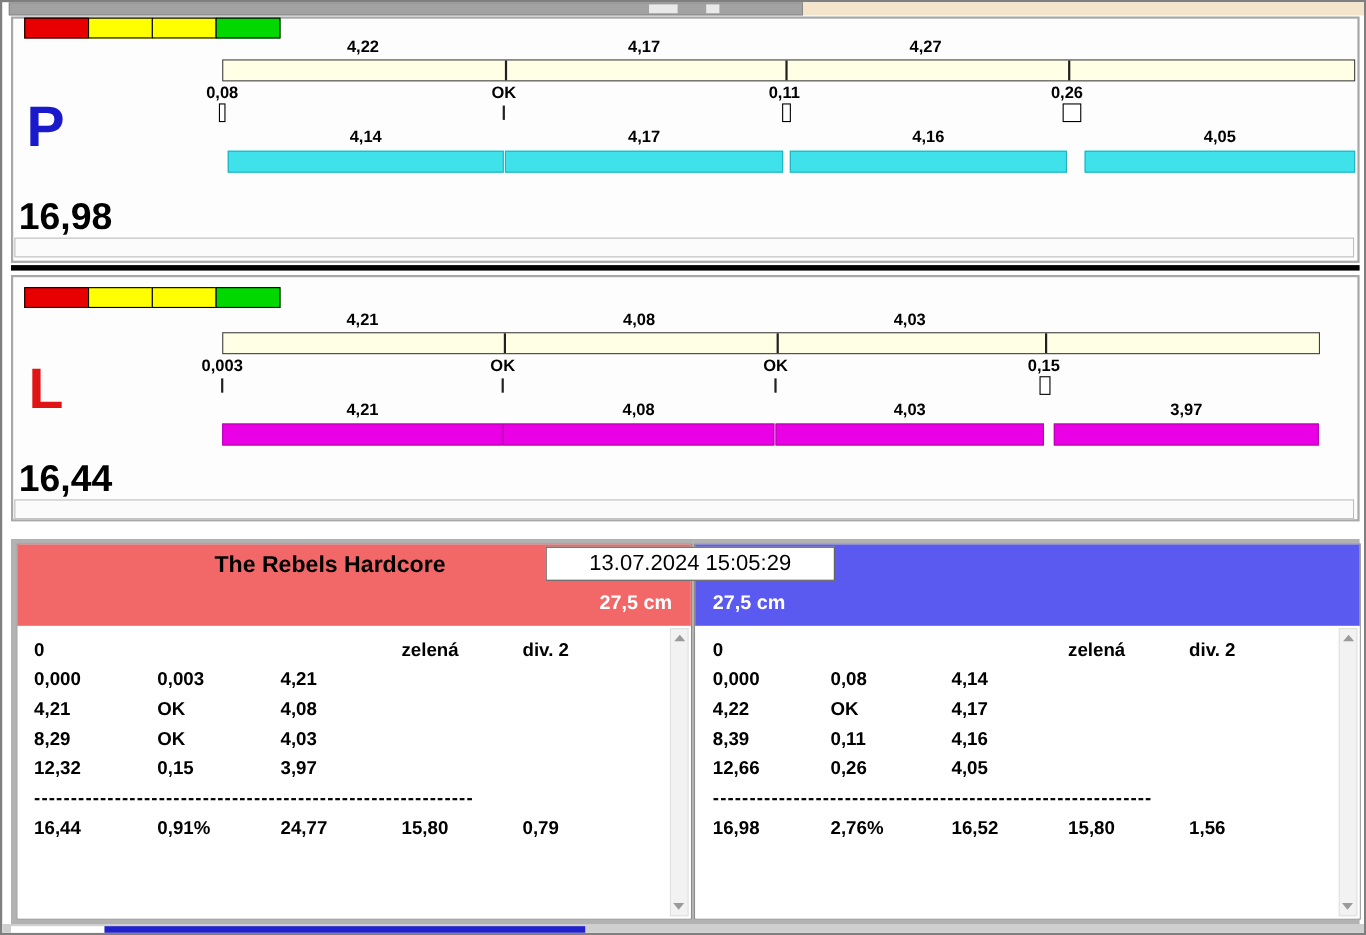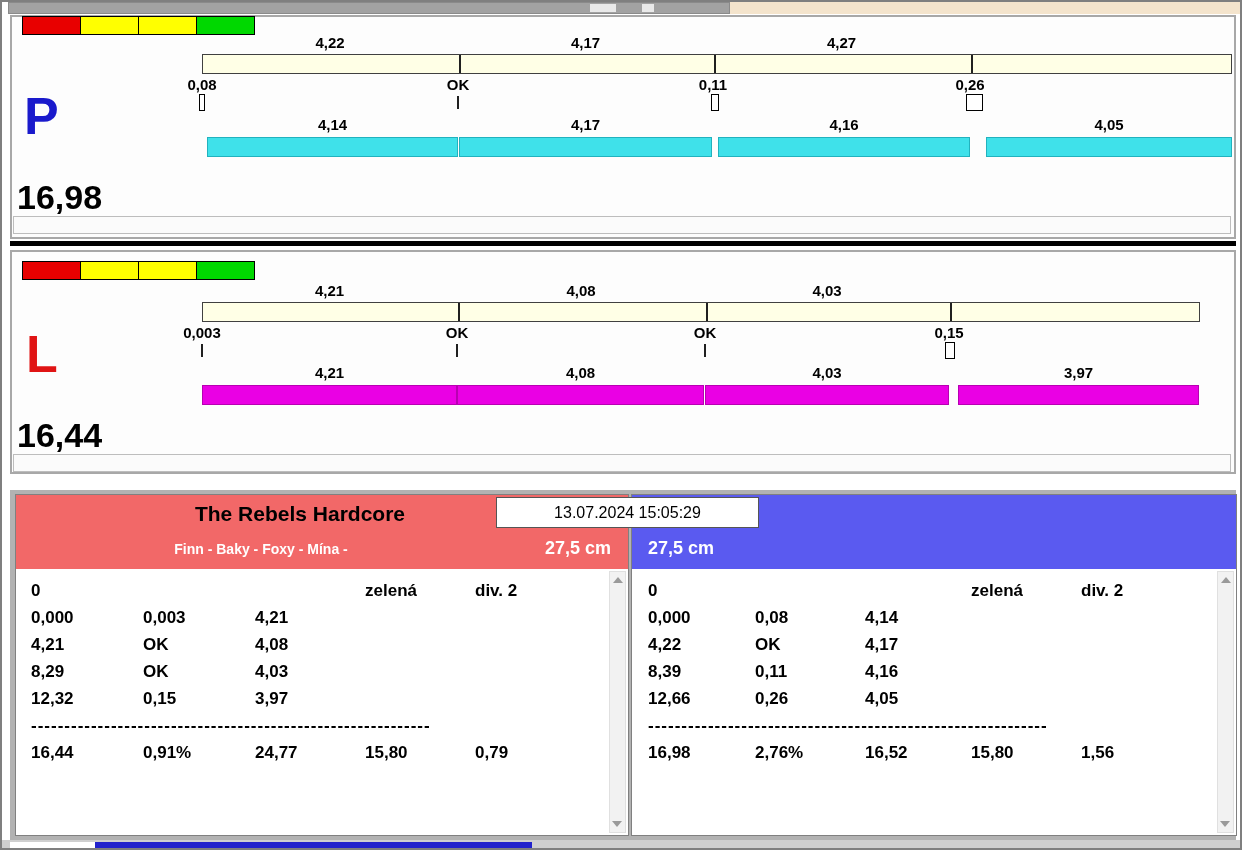--- a/index.html
+++ b/index.html
@@ -36,21 +36,21 @@
   .team-name{position:absolute;top:7px;font-weight:bold;font-size:21px;color:#000;text-align:center;white-space:nowrap;}
   .team-dogs{position:absolute;top:46px;font-weight:bold;font-size:14px;color:#fff;text-align:center;white-space:nowrap;}
   .jump-height{position:absolute;font-weight:bold;font-size:18px;color:#fff;white-space:nowrap;}
   .p-body{position:absolute;top:74px;left:0;right:0;bottom:0;background:#fff;}
   .t-grid{position:absolute;display:grid;grid-auto-rows:27px;font-weight:bold;font-size:17px;color:#000;}
   .t-grid > div{white-space:nowrap;overflow:visible;}
   .sep{grid-column:1/-1;overflow:hidden;width:422px;letter-spacing:1px;}
   .scroll{position:absolute;top:2px;bottom:2px;right:2px;width:17px;background:#f2f2f2;border:1px solid #e0e0e0;box-sizing:border-box;}
   .tri-up{width:0;height:0;border-left:5px solid transparent;border-right:5px solid transparent;border-bottom:6px solid #9a9a9a;margin:5px auto 0;}
   .tri-down{position:absolute;bottom:5px;left:2px;width:0;height:0;border-left:5px solid transparent;border-right:5px solid transparent;border-top:6px solid #9a9a9a;}
-  .datetime{position:absolute;left:494px;top:495px;width:263px;height:31px;background:#fff;border:1px solid #555;box-sizing:border-box;text-align:center;font-size:16px;line-height:29px;color:#000;z-index:5;white-space:nowrap;}
+  .datetime{position:absolute;left:494px;top:495px;width:263px;height:31px;background:#fff;border:1px solid #555;box-sizing:border-box;text-align:center;font-size:20px;line-height:29px;color:#000;z-index:5;white-space:nowrap;}
 </style>
 </head>
 <body>
 
 <div id="screen">
 
   <div class="abs" style="left:6px;top:0;width:722px;height:12px;background:#a2a2a2;border:1px solid #8a8a8a;box-sizing:border-box;"></div>
   <div class="abs" style="left:588px;top:2px;width:26px;height:8px;background:#e9e9e9;"></div>
   <div class="abs" style="left:640px;top:2px;width:12px;height:8px;background:#e9e9e9;"></div>
   <div class="abs" style="left:728px;top:0;width:510px;height:12px;background:#f4e4cc;"></div>
@@ -141,21 +141,20 @@
 
   <div class="lane-letter l" style="left:24px;top:328px;">L</div>
   <div class="lane-total" style="left:15px;top:414px;">16,44</div>
   <div class="lane-strip" style="top:452px;"></div>
 
   <div class="bottom-frame"></div>
 
   <div class="panel" style="left:13px;width:614px;">
     <div class="p-header left">
       <div class="team-name" style="left:0;width:490px;margin-left:39px;">The Rebels Hardcore</div>
-      <div class="team-dogs" style="left:0;width:490px;">Finn - Baky - Foxy - Mína -</div>
       <div class="jump-height" style="right:17px;top:43px;">27,5 cm</div>
     </div>
     <div class="p-body">
       <div class="t-grid" style="left:15px;top:12px;grid-template-columns:112px 112px 110px 110px 120px;">
         <div>0</div>
         <div></div>
         <div></div>
         <div>zelená</div>
         <div>div. 2</div>
 

